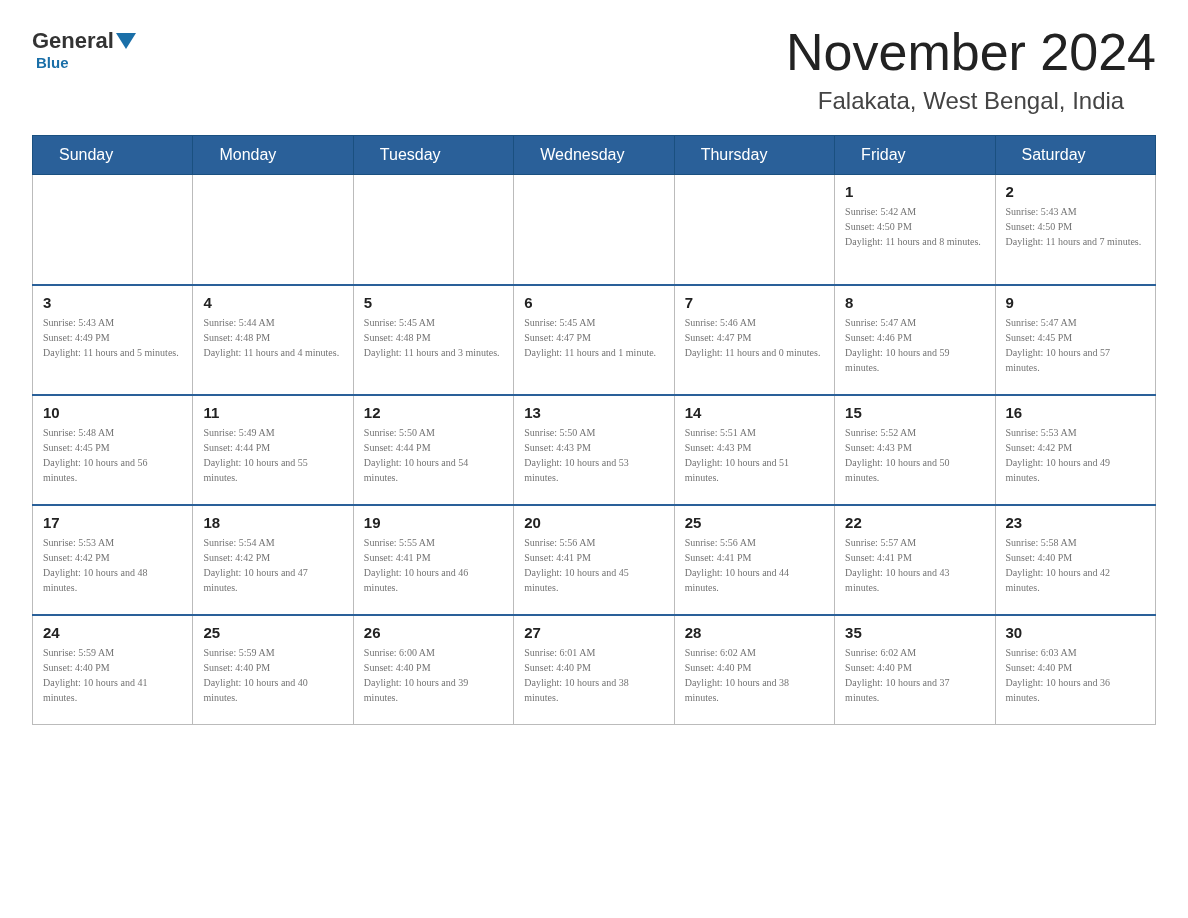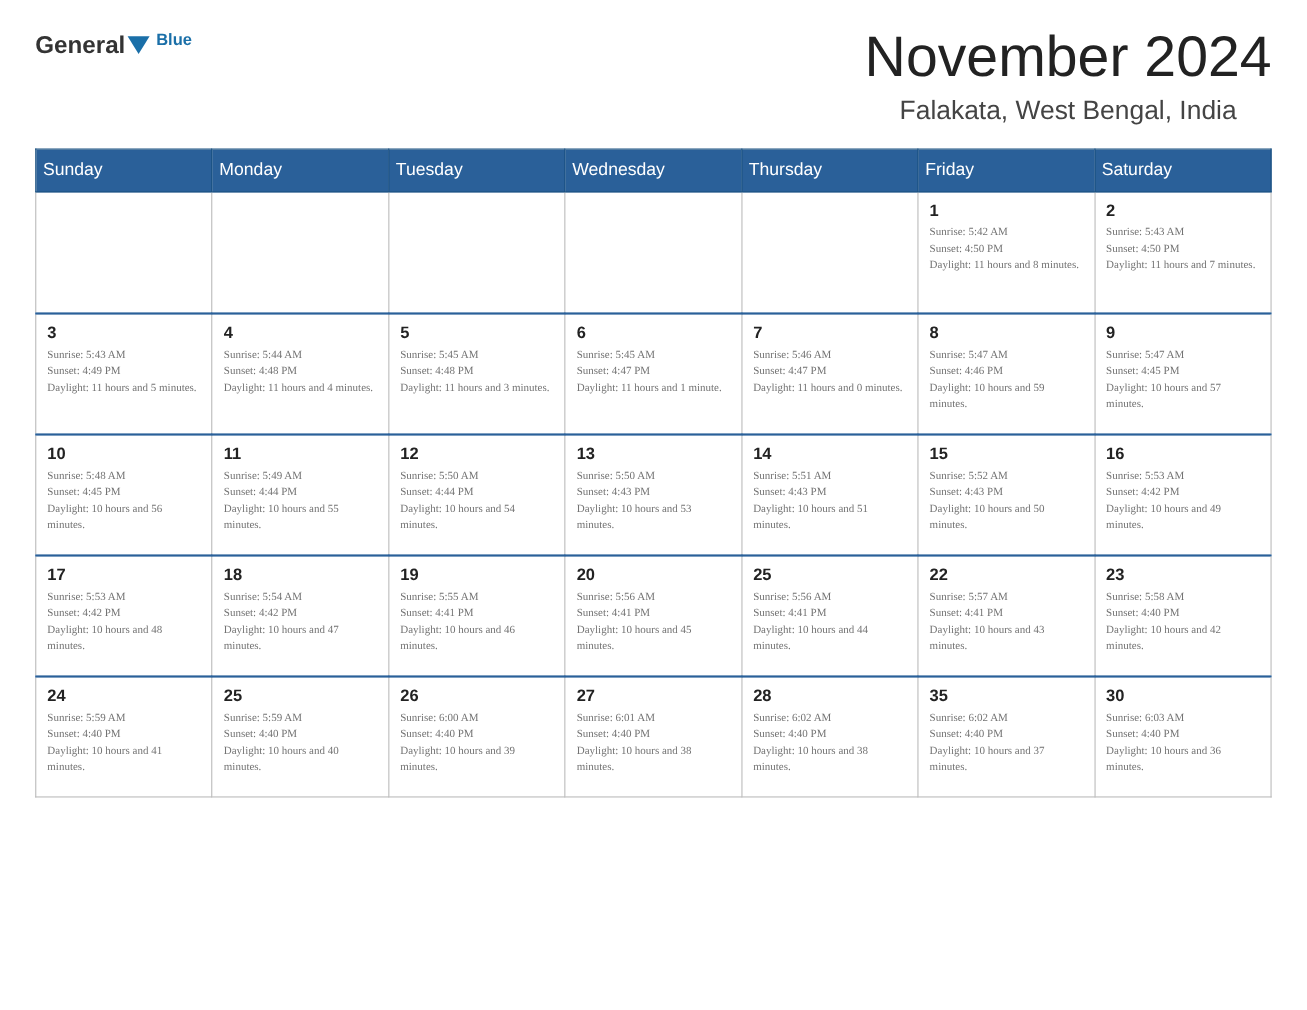--- a/index.html
+++ b/index.html
@@ -11,21 +11,21 @@
       min-height: 918px;
     }
     .header-row {
       display: flex;
       align-items: flex-start;
       justify-content: space-between;
       margin-bottom: 20px;
     }
     .logo {
       display: flex;
-      flex-direction: row;
+      flex-direction: column;
       align-items: flex-start;
       padding-top: 4px;
     }
     .logo-text {
       display: flex;
       align-items: center;
       font-size: 22px;
       font-weight: bold;
       color: #333;
     }
@@ -60,21 +60,21 @@
     .calendar-table {
       width: 100%;
       border-collapse: collapse;
       border: 1px solid #999;
     }
     .calendar-table th {
       background: #2a6099;
       color: #fff;
       font-size: 16px;
       font-weight: normal;
-      padding: 10px 6px;
+      padding: 10px 26px;
       text-align: left;
       border: 1px solid #1a5080;
     }
     .calendar-table td {
       vertical-align: top;
       padding: 8px 10px;
       border: 1px solid #bbb;
       width: 14.28%;
       min-height: 90px;
       font-size: 13px;

